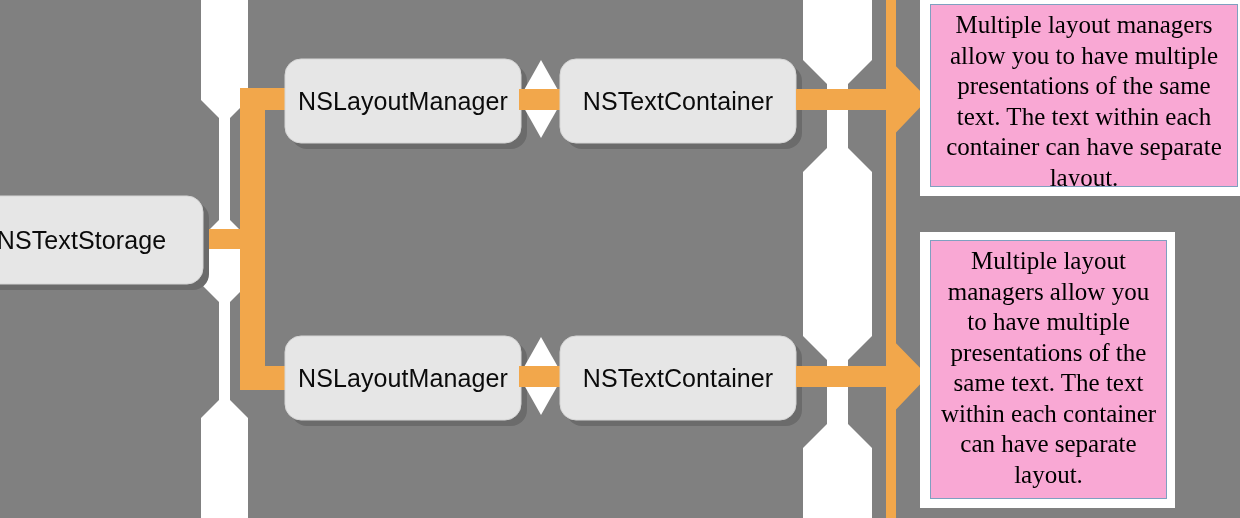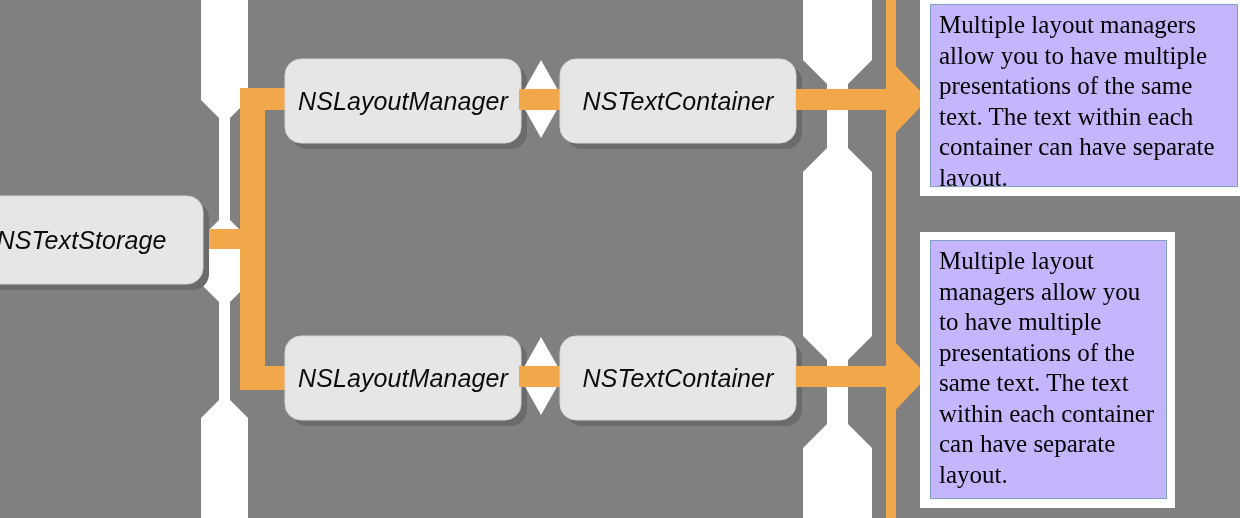--- a/index.html
+++ b/index.html
@@ -25,33 +25,33 @@
     position: absolute;
     display: flex;
     align-items: center;
     justify-content: center;
     font-family: "Liberation Sans", sans-serif;
     font-size: 25px;
     color: #0b0b0b;
     letter-spacing: 0.1px;
     white-space: nowrap;
     pointer-events: none;
-    font-style: italic;
   }
   .doc-page {
     position: absolute;
     background: #ffffff;
     box-sizing: border-box;
   }
   .doc-inner {
     position: absolute;
     border: 1.6px solid #7fa0c0;
-    background: #c4b5fd;
+    background: #f9a8d4;
     box-sizing: border-box;
     overflow: hidden;
+    text-align: center;
   }
   .doc-text {
     font-family: "Liberation Serif", serif;
     color: #000000;
     margin: 0;
   }
   #doc1 { left: 920px; top: -4px; width: 324px; height: 200px; }
   #doc1-inner { left: 10px; top: 8px; right: 6px; bottom: 9px; }
   #doc1-inner .doc-text {
     font-size: 25px;

